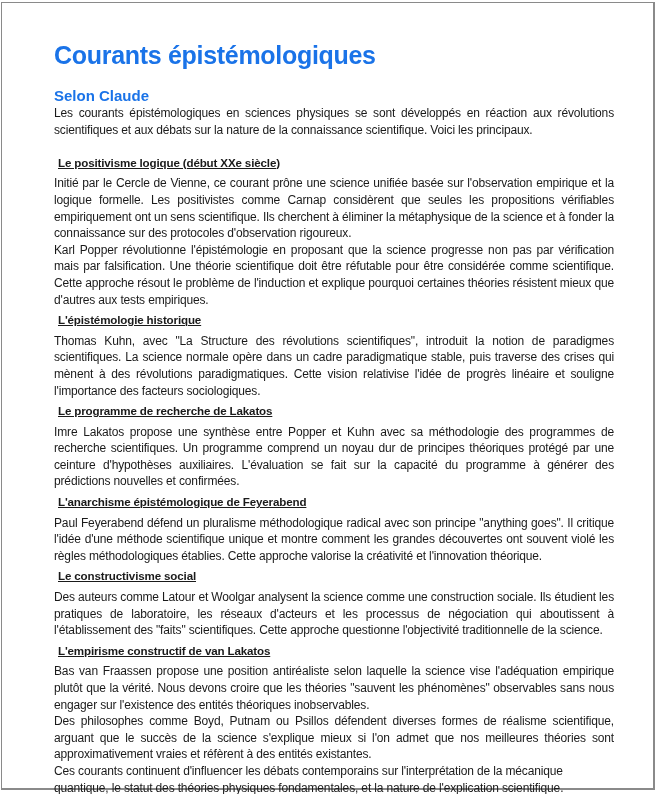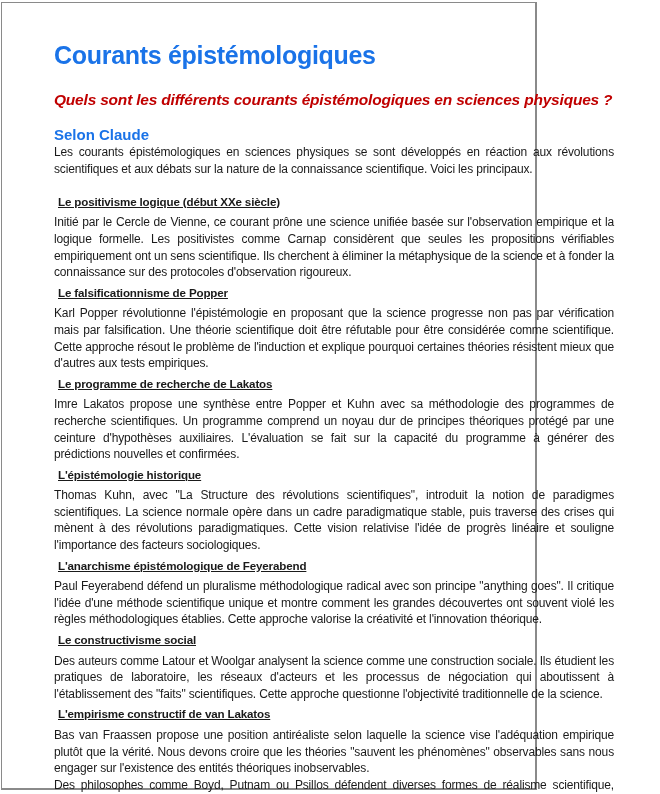--- a/index.html
+++ b/index.html
@@ -10,21 +10,21 @@
     body {
       width: 660px;
       height: 794px;
       position: relative;
       overflow: hidden;
     }
     .page {
       position: absolute;
       left: 1px;
       top: 2px;
-      width: 536px;
+      width: 654px;
       height: 788px;
       border: 1px solid #8a8a8a;
       border-right: 2px solid #8a8a8a;
       border-bottom: 2px solid #8a8a8a;
       box-sizing: border-box;
       background: #ffffff;
     }
     .content {
       position: absolute;
       left: 52px;
@@ -78,42 +78,40 @@
       letter-spacing: -0.15px;
       text-decoration: underline;
     }
   </style>
 </head>
 <body>
 
 <div class="page">
   <div class="content">
     <h1 class="title">Courants épistémologiques</h1>
-    <h2 class="subtitle">Quels sont les différents courants épistémologiques en sciences physiques ?</h2>
     <h3 class="section-heading">Selon Claude</h3>
     <p class="para intro">Les courants épistémologiques en sciences physiques se sont développés en réaction aux révolutions scientifiques et aux débats sur la nature de la connaissance scientifique. Voici les principaux.</p>
 
     <div>
       <p class="item-heading">Le positivisme logique (début XXe siècle)</p>
       <p class="para">Initié par le Cercle de Vienne, ce courant prône une science unifiée basée sur l'observation empirique et la logique formelle. Les positivistes comme Carnap considèrent que seules les propositions vérifiables empiriquement ont un sens scientifique. Ils cherchent à éliminer la métaphysique de la science et à fonder la connaissance sur des protocoles d'observation rigoureux.</p>
     </div>
 
     <div>
-      <p class="item-heading">Le falsificationnisme de Popper</p>
       <p class="para">Karl Popper révolutionne l'épistémologie en proposant que la science progresse non pas par vérification mais par falsification. Une théorie scientifique doit être réfutable pour être considérée comme scientifique. Cette approche résout le problème de l'induction et explique pourquoi certaines théories résistent mieux que d'autres aux tests empiriques.</p>
+    </div>
+
+    <div>
+      <p class="item-heading">L'épistémologie historique</p>
+      <p class="para">Thomas Kuhn, avec "La Structure des révolutions scientifiques", introduit la notion de paradigmes scientifiques. La science normale opère dans un cadre paradigmatique stable, puis traverse des crises qui mènent à des révolutions paradigmatiques. Cette vision relativise l'idée de progrès linéaire et souligne l'importance des facteurs sociologiques.</p>
     </div>
 
     <div>
       <p class="item-heading">Le programme de recherche de Lakatos</p>
       <p class="para">Imre Lakatos propose une synthèse entre Popper et Kuhn avec sa méthodologie des programmes de recherche scientifiques. Un programme comprend un noyau dur de principes théoriques protégé par une ceinture d'hypothèses auxiliaires. L'évaluation se fait sur la capacité du programme à générer des prédictions nouvelles et confirmées.</p>
-    </div>
-
-    <div>
-      <p class="item-heading">L'épistémologie historique</p>
-      <p class="para">Thomas Kuhn, avec "La Structure des révolutions scientifiques", introduit la notion de paradigmes scientifiques. La science normale opère dans un cadre paradigmatique stable, puis traverse des crises qui mènent à des révolutions paradigmatiques. Cette vision relativise l'idée de progrès linéaire et souligne l'importance des facteurs sociologiques.</p>
     </div>
 
     <div>
       <p class="item-heading">L'anarchisme épistémologique de Feyerabend</p>
       <p class="para">Paul Feyerabend défend un pluralisme méthodologique radical avec son principe "anything goes". Il critique l'idée d'une méthode scientifique unique et montre comment les grandes découvertes ont souvent violé les règles méthodologiques établies. Cette approche valorise la créativité et l'innovation théorique.</p>
     </div>
 
     <div>
       <p class="item-heading">Le constructivisme social</p>
       <p class="para">Des auteurs comme Latour et Woolgar analysent la science comme une construction sociale. Ils étudient les pratiques de laboratoire, les réseaux d'acteurs et les processus de négociation qui aboutissent à l'établissement des "faits" scientifiques. Cette approche questionne l'objectivité traditionnelle de la science.</p>

